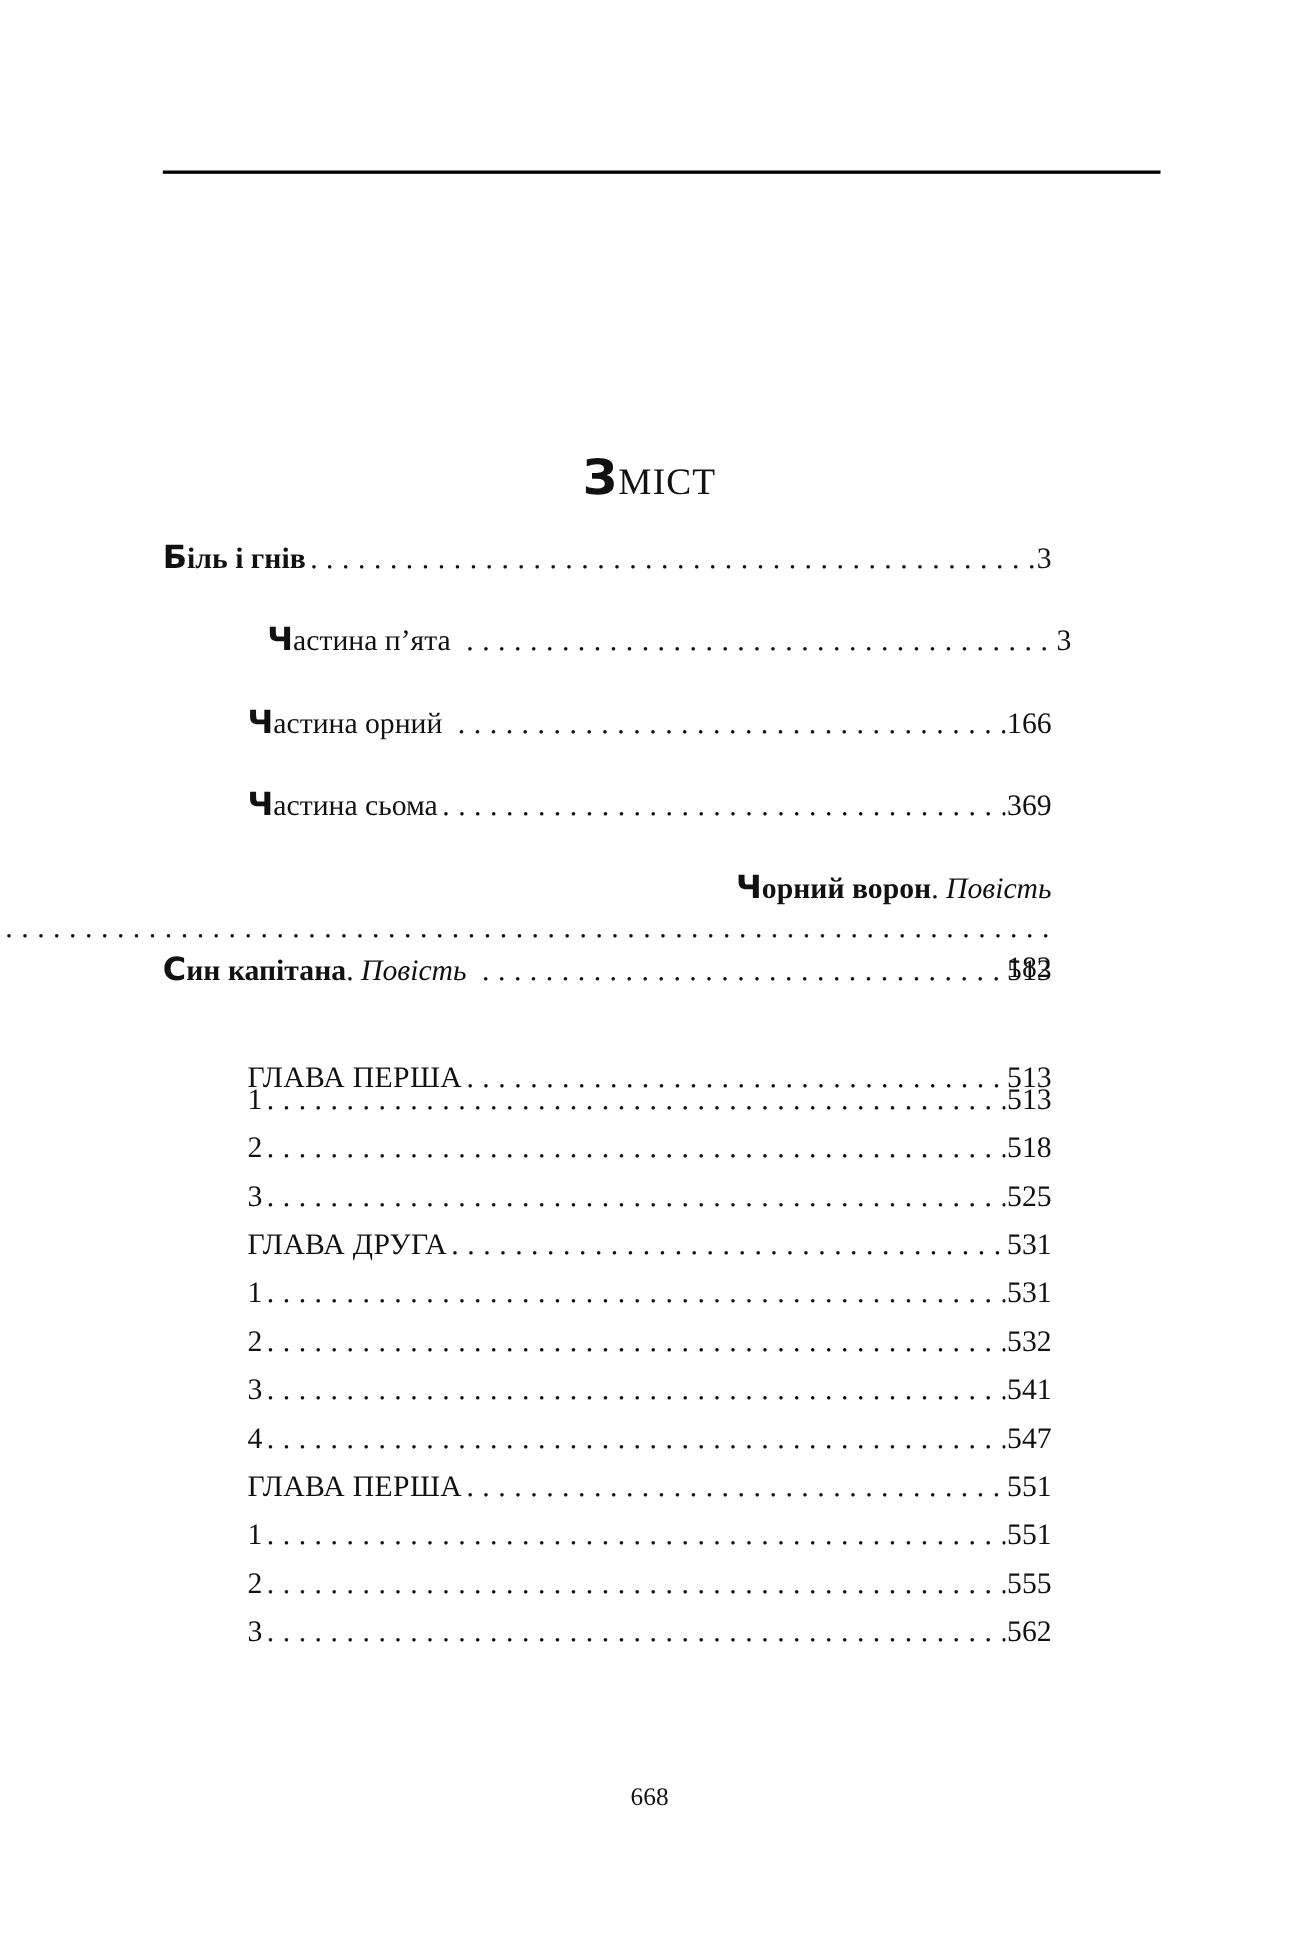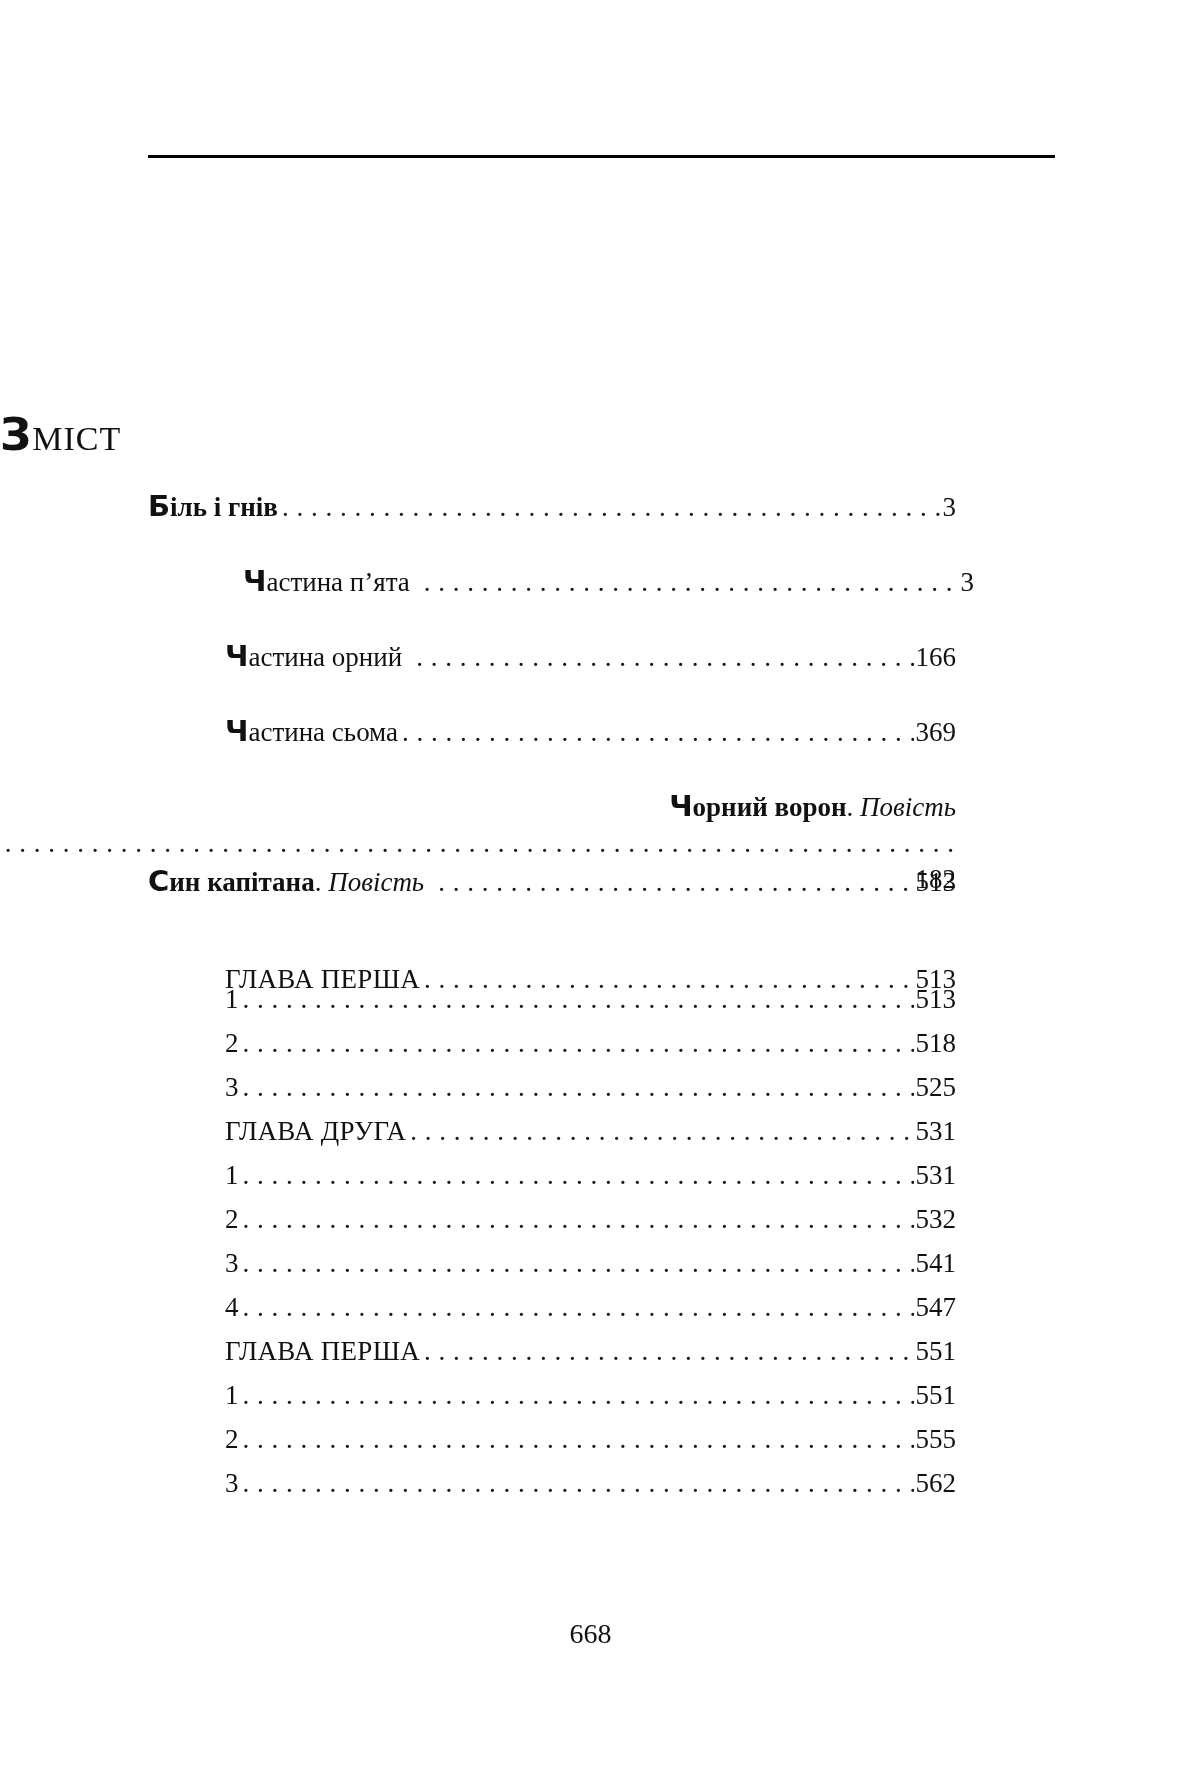--- a/index.html
+++ b/index.html
@@ -21,21 +21,21 @@
       top: 155px;
       width: 907px;
       height: 3px;
       background: #000000;
     }
     .title {
       position: absolute;
       left: 0;
       width: 1181px;
       top: 405px;
-      text-align: left;
+      text-align: center;
       font-size: 40px;
       letter-spacing: 1px;
       line-height: 60px;
     }
     .title .initial {
       font-family: "DejaVu Sans", sans-serif;
       font-weight: bold;
       font-size: 44px;
     }
     .toc {
@@ -86,21 +86,21 @@
     .page {
       flex: 0 0 auto;
       text-align: right;
     }
     .folio {
       position: absolute;
       left: 0;
       width: 1181px;
       top: 1616px;
       text-align: center;
-      font-size: 28px;
+      font-size: 23px;
       line-height: 36px;
     }
   </style>
 </head>
 <body>
 
 <div class="top-rule"></div>
 
 <h1 class="title" style="margin:0;font-weight:normal;">
   <span class="initial">З</span><span style="text-transform:uppercase;font-size:34px;">міст</span>

